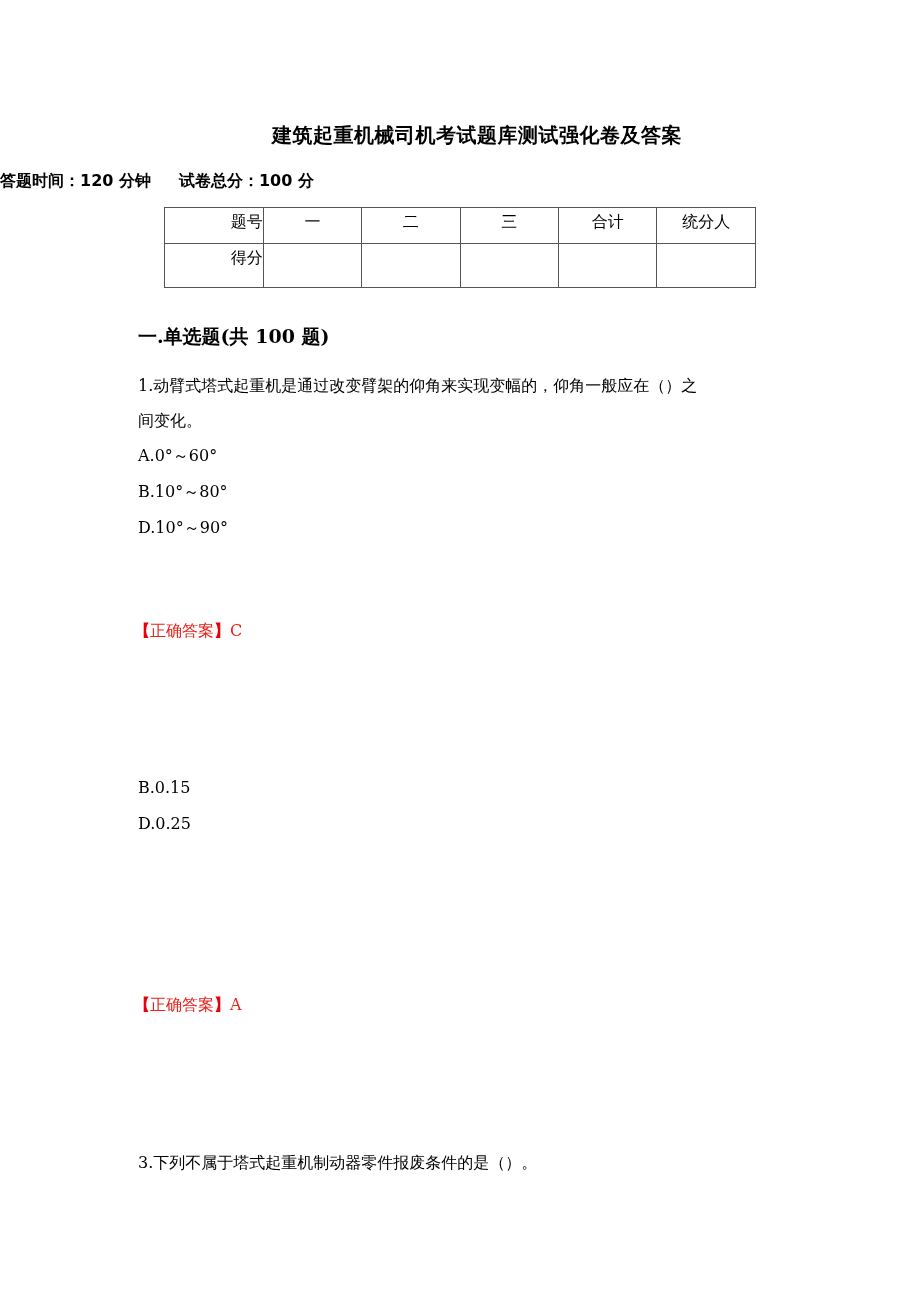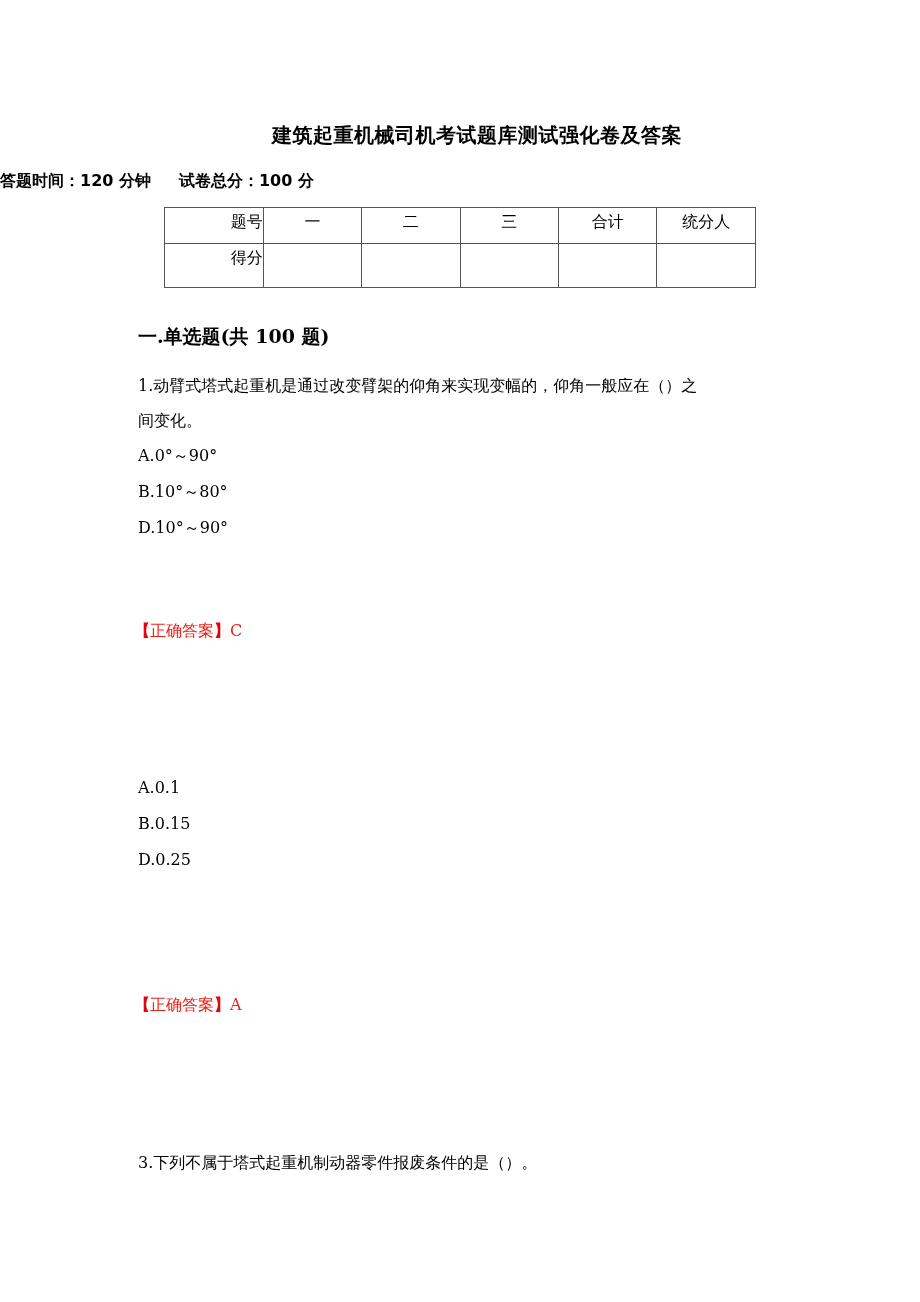--- a/index.html
+++ b/index.html
@@ -116,30 +116,29 @@
     <td></td>
   </tr>
 </tbody>
   </table>
 
 <div class="section">一.单选题(共 100 题)</div>
 
 <div class="q" style="top:368px;">
   <span class="stem">1.动臂式塔式起重机是通过改变臂架的仰角来实现变幅的，仰角一般应在（）之</span>
   <span class="stem">间变化。</span>
-  <span class="opt">A.0°～90°</span>
+  <span class="opt">A.0°～60°</span>
   <span class="opt">B.10°～80°</span>
   <span class="opt">D.10°～90°</span>
 </div>
 <div class="answer" style="top:616px;">
   <span class="br">【</span><span>正确答案</span><span class="br">】</span><span>C</span>
 </div>
 
 <div class="q" style="top:770px;">
-  <span class="opt">A.0.1</span>
   <span class="opt">B.0.15</span>
   <span class="opt">D.0.25</span>
 </div>
 <div class="answer" style="top:990px;">
   <span class="br">【</span><span>正确答案</span><span class="br">】</span><span>A</span>
 </div>
 
 <div class="q" style="top:1145px;">
   <span class="stem">3.下列不属于塔式起重机制动器零件报废条件的是（）。</span>
 </div>

